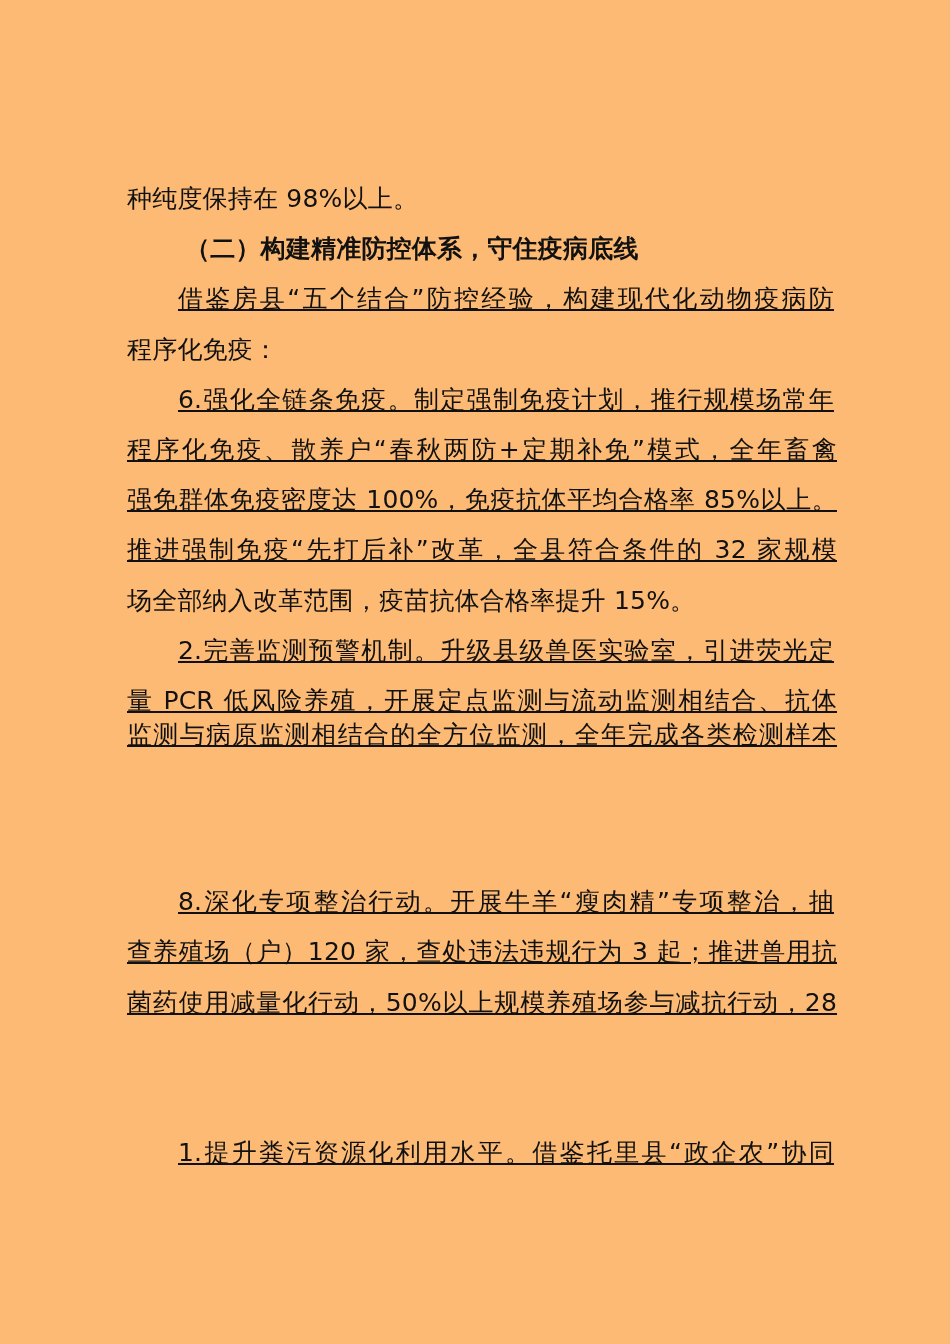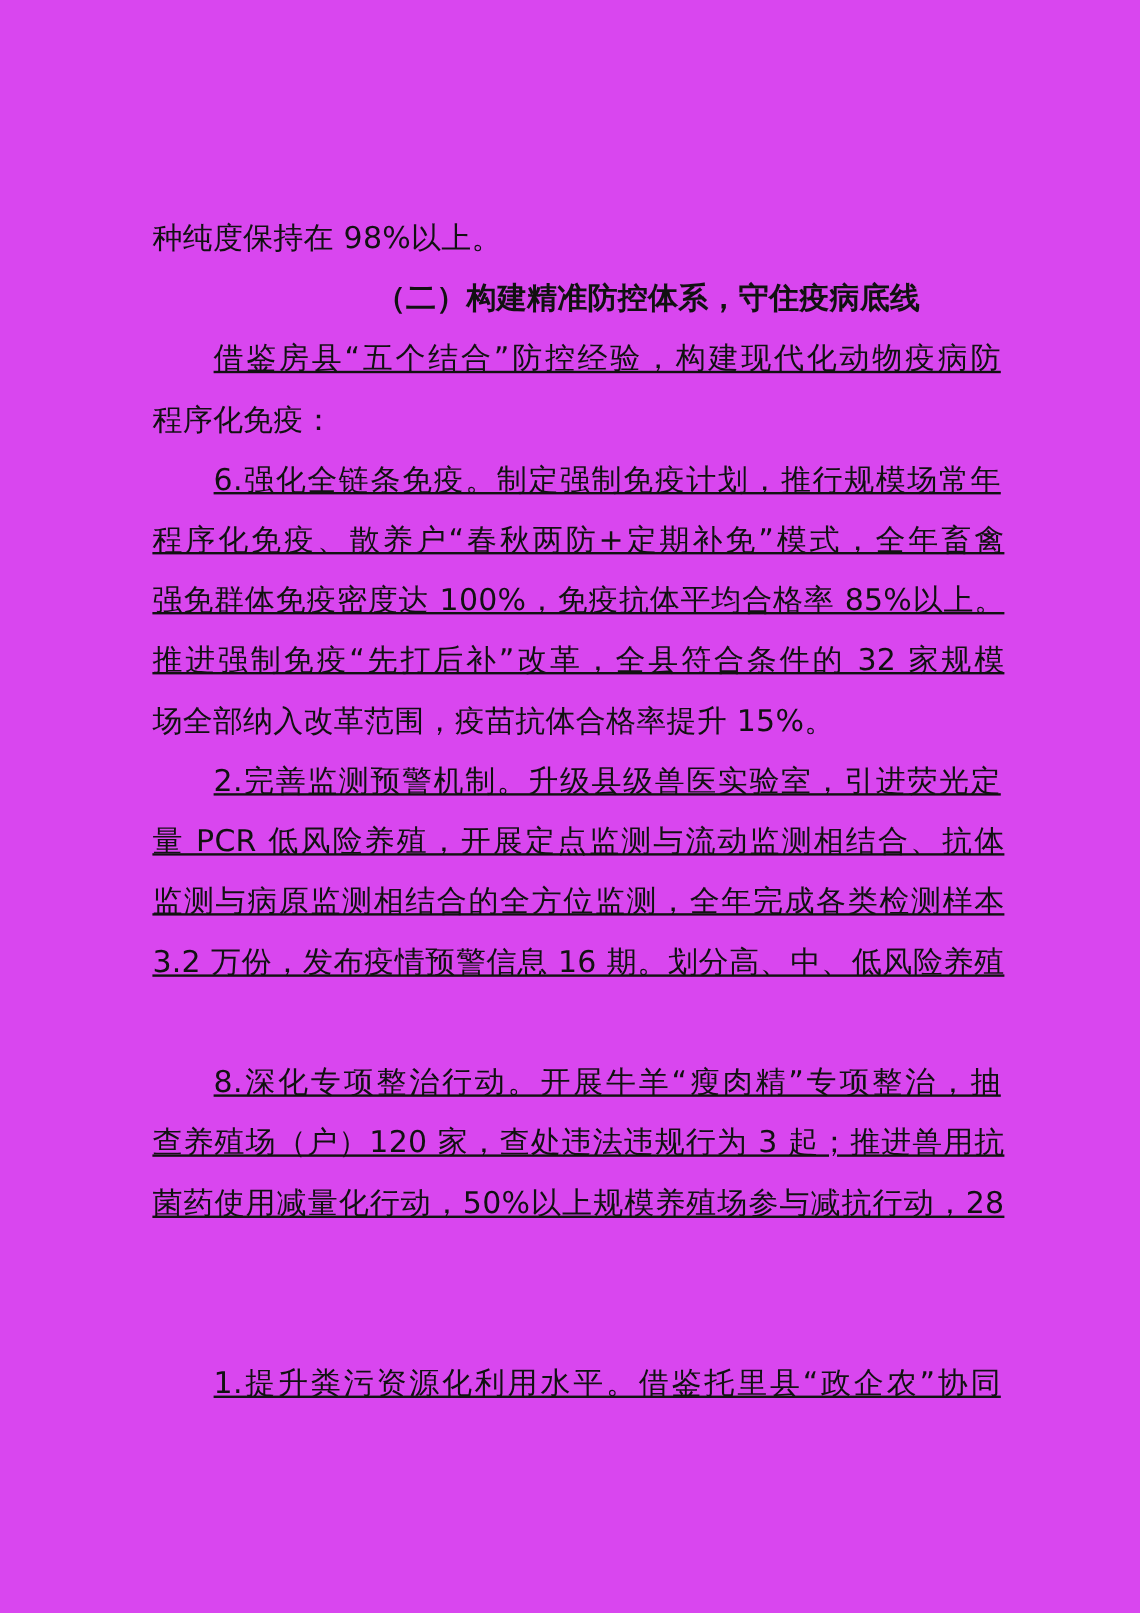--- a/index.html
+++ b/index.html
@@ -1,46 +1,45 @@
 <!DOCTYPE html>
 <html><head>
 <meta charset="utf-8">
 <style>
   html, body { margin: 0; padding: 0; background: #ffffff; }
   body { width: 950px; height: 1344px; position: relative; overflow: hidden; }
-  .page { position: absolute; left: 0; top: 0; width: 950px; height: 1344px; background: #d946ef; }
+  .page { position: absolute; left: 0; top: 0; width: 950px; height: 1344px; background: #fdba74; }
   .line {
     position: absolute;
     left: 127px;
     width: 710px;
     font-family: "DejaVu Sans", sans-serif;
     font-size: 25px;
     line-height: 30px;
     color: #111;
     white-space: nowrap;
     letter-spacing: 0.2px;
   }
   .line.indent { left: 178px; }
-  .line.heading { left: 185px; font-weight: bold; text-align: center; }
+  .line.heading { left: 185px; font-weight: bold; }
   .justify { text-align: justify; text-align-last: justify; text-decoration: underline; }
 </style>
 </head>
 <body>
 
 <div class="page">
   <div class="line" style="top:184px">种纯度保持在 98%以上。</div>
   <div class="line heading" style="top:234px">（二）构建精准防控体系，守住疫病底线</div>
   <div class="line indent justify" style="width:656px; top:284px">借鉴房县“五个结合”防控经验，构建现代化动物疫病防</div>
   <div class="line" style="top:335px">程序化免疫：</div>
   <div class="line indent justify" style="width:656px; top:385px">6.强化全链条免疫。制定强制免疫计划，推行规模场常年</div>
   <div class="line justify" style="top:435px">程序化免疫、散养户“春秋两防+定期补免”模式，全年畜禽</div>
   <div class="line justify" style="top:485px">强免群体免疫密度达 100%，免疫抗体平均合格率 85%以上。</div>
   <div class="line justify" style="top:535px">推进强制免疫“先打后补”改革，全县符合条件的 32 家规模</div>
   <div class="line" style="top:586px">场全部纳入改革范围，疫苗抗体合格率提升 15%。</div>
   <div class="line indent justify" style="width:656px; top:636px">2.完善监测预警机制。升级县级兽医实验室，引进荧光定</div>
   <div class="line justify" style="top:686px">量 PCR 低风险养殖，开展定点监测与流动监测相结合、抗体</div>
-  <div class="line justify" style="top:736px">监测与病原监测相结合的全方位监测，全年完成各类检测样本</div>
-  <div class="line justify" style="top:787px">3.2 万份，发布疫情预警信息 16 期。划分高、中、低风险养殖</div>
+  <div class="line justify" style="top:720px">监测与病原监测相结合的全方位监测，全年完成各类检测样本</div>
   <div class="line indent justify" style="width:656px; top:887px">8.深化专项整治行动。开展牛羊“瘦肉精”专项整治，抽</div>
   <div class="line justify" style="top:937px">查养殖场（户）120 家，查处违法违规行为 3 起；推进兽用抗</div>
   <div class="line justify" style="top:988px">菌药使用减量化行动，50%以上规模养殖场参与减抗行动，28</div>
   <div class="line indent justify" style="width:656px; top:1138px">1.提升粪污资源化利用水平。借鉴托里县“政企农”协同</div>
 </div>
 
 </body></html>

